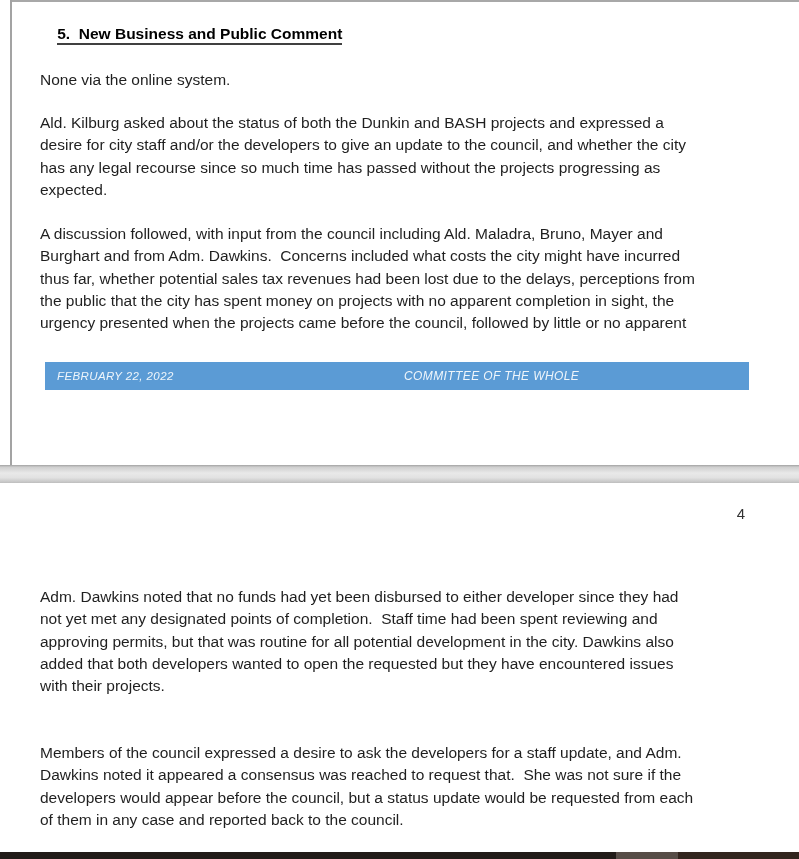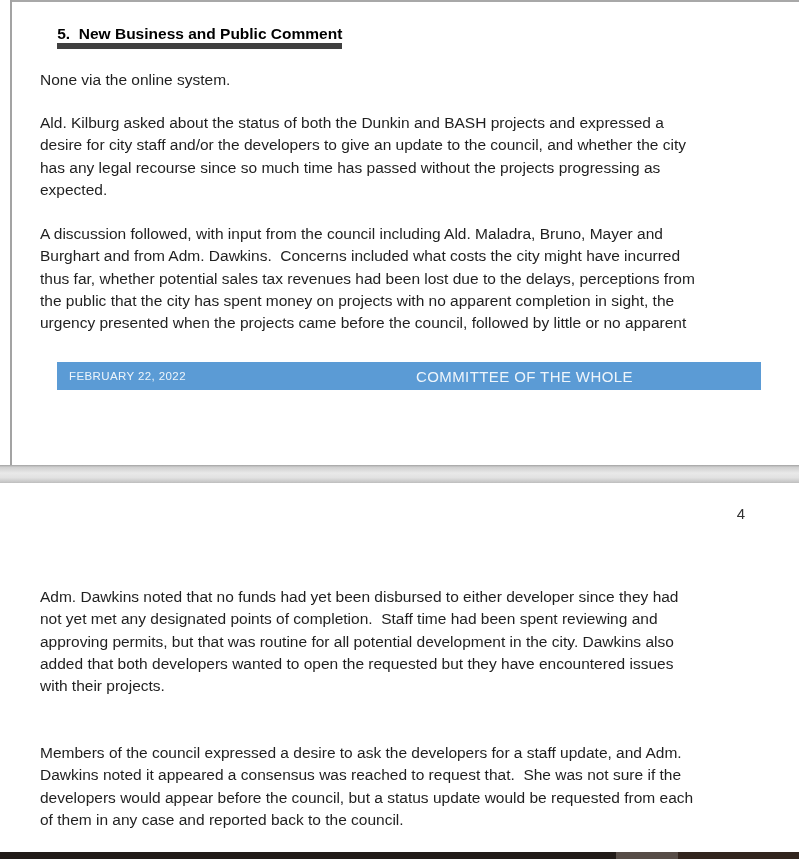--- a/index.html
+++ b/index.html
@@ -29,56 +29,57 @@
   .heading {
     position: absolute;
     left: 40px; top: 1px;
     font-size: 15.5px;
     font-weight: bold;
     line-height: 22.3px;
     color: #000000;
     white-space: pre;
   }
   .heading span {
-    border-bottom: 6px solid #404040;
+    border-bottom: 2px solid #404040;
     padding-bottom: 1px;
     white-space: pre;
   }
   .para {
     position: absolute;
     left: 40px;
     font-size: 15.5px;
     line-height: 22.3px;
     color: #1f1f1f;
     margin-top: 24px;
   }
   .para .line { white-space: pre; }
   
   .footer-bar {
     position: absolute;
-    left: 57px; top: 362px;
+    left: 45px; top: 362px;
     width: 704px; height: 28px;
     background: #5b9bd5;
+    font-style: italic;
   }
   .footer-bar .date {
     position: absolute;
     left: 12px; top: 0;
     height: 28px;
     display: flex; align-items: center;
     font-size: 11.5px;
     letter-spacing: 0.4px;
     color: #eef5fb;
     white-space: pre;
   }
   .footer-bar .committee {
     position: absolute;
     left: 359px; top: 0;
     height: 28px;
     display: flex; align-items: center;
-    font-size: 15px;
+    font-size: 12px;
     letter-spacing: 0.4px;
     color: #eef5fb;
     white-space: pre;
   }
   
   .page-separator {
     position: absolute;
     left: 0; top: 465px;
     width: 799px; height: 18px;
     background: linear-gradient(180deg,

